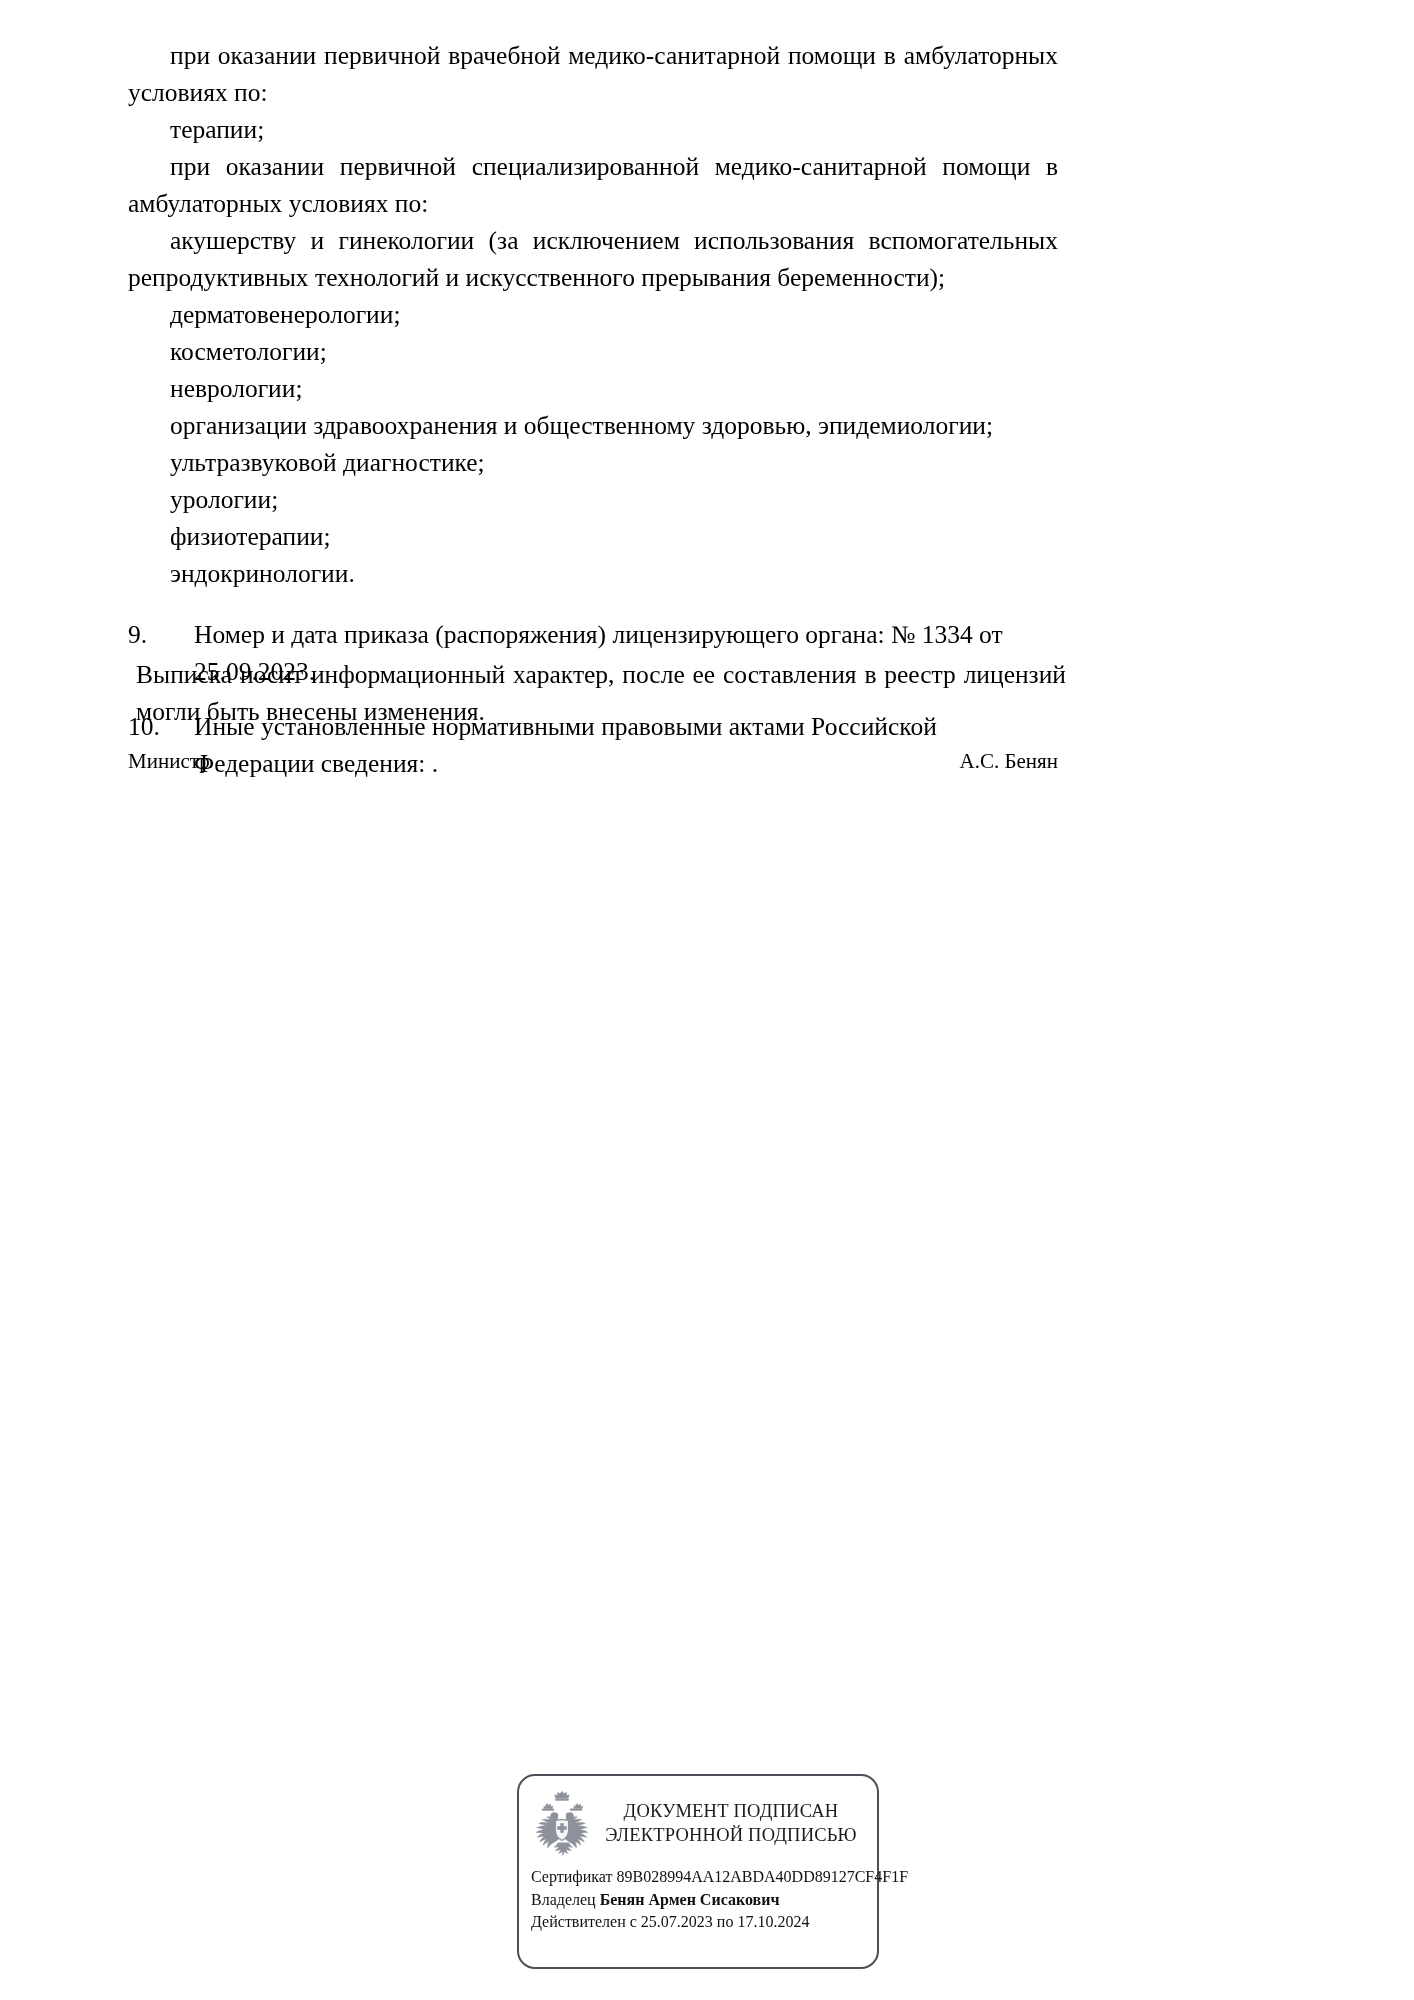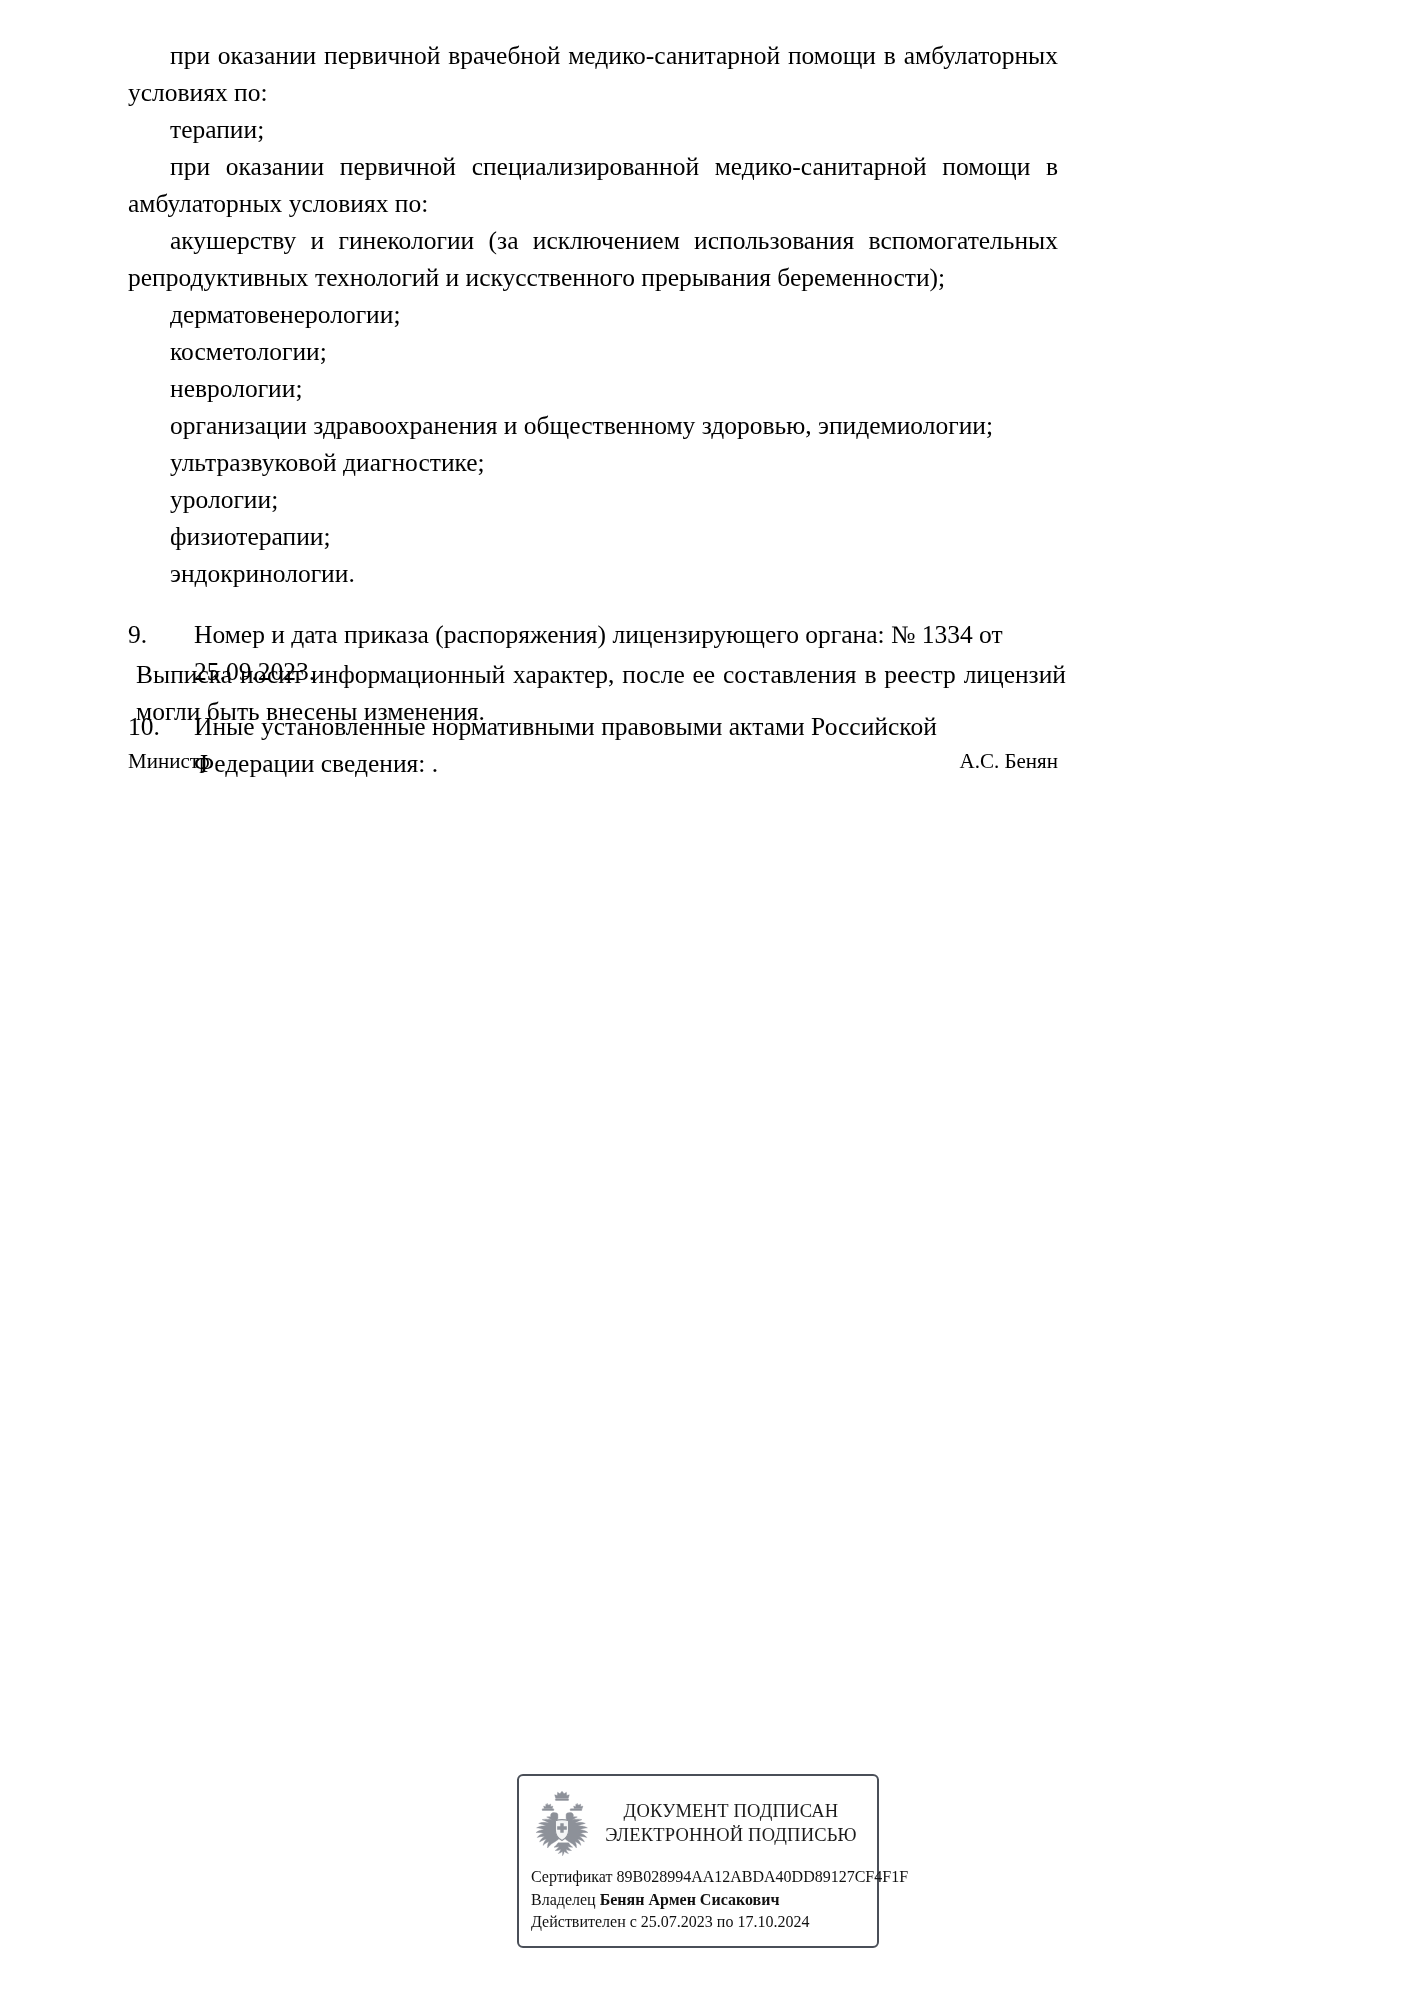--- a/index.html
+++ b/index.html
@@ -96,23 +96,23 @@
     line-height: 34px;
   }
   .sign-left, .sign-right { white-space: nowrap; }
 
   
   .stamp {
     position: absolute;
     left: 517px;
     top: 1774px;
     width: 362px;
-    height: 174px;
+    height: 195px;
     border: 2px solid #4a4f58;
-    border-radius: 6px;
+    border-radius: 18px;
     box-sizing: border-box;
     background: #ffffff;
   }
   .stamp-top {
     display: flex;
     align-items: center;
     padding: 11px 10px 4px 12px;
     box-sizing: border-box;
   }
   .stamp-emblem {

